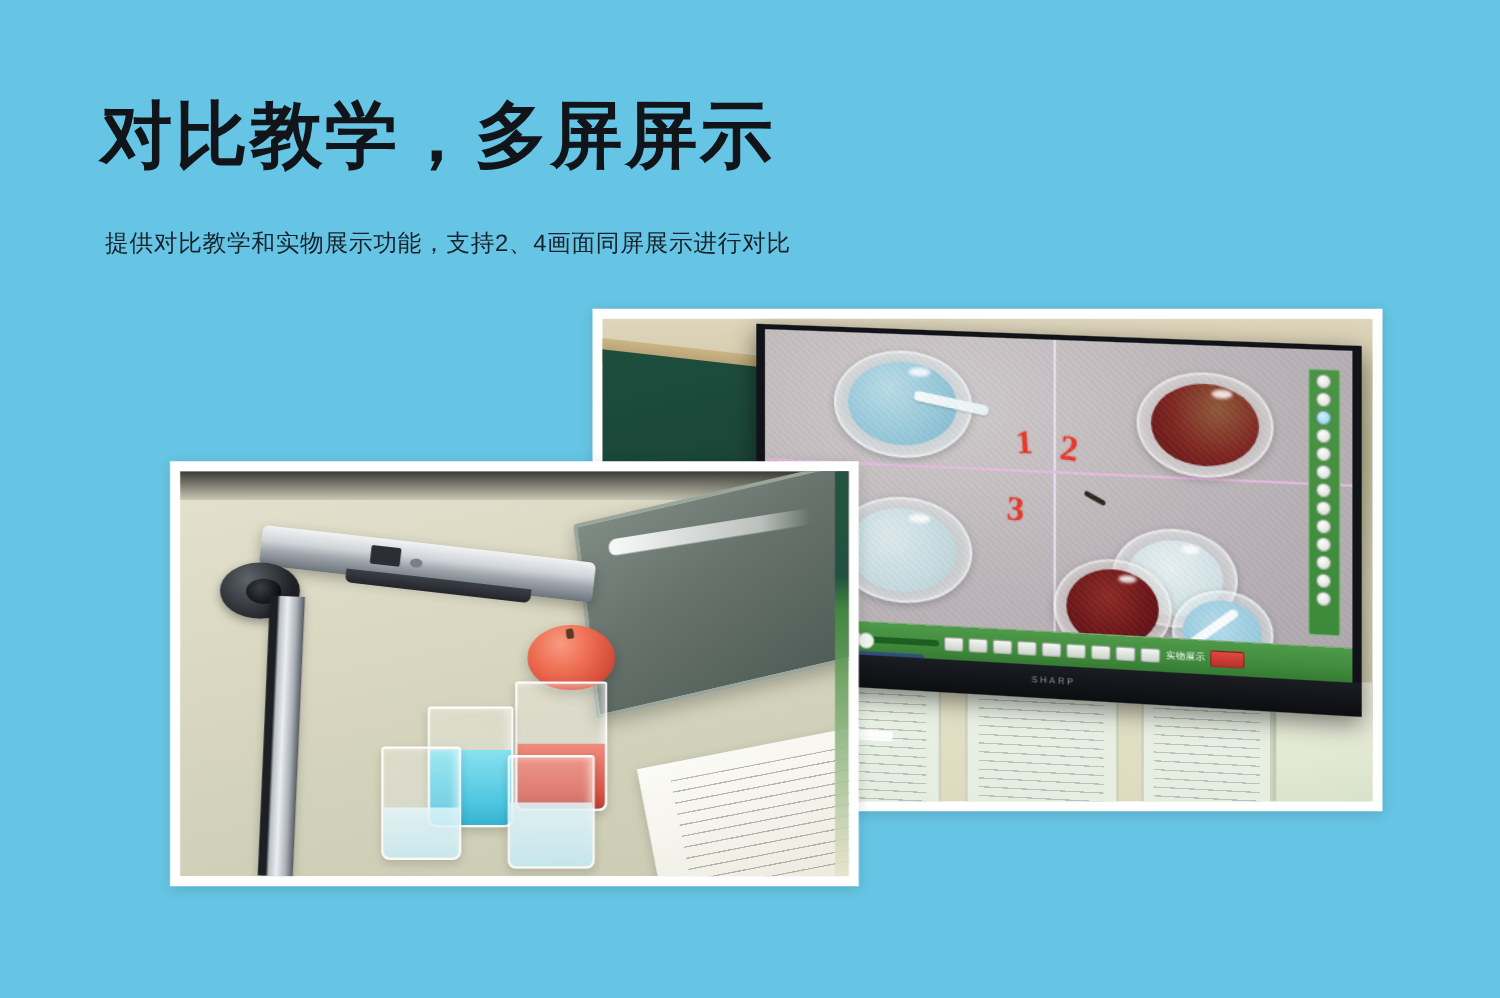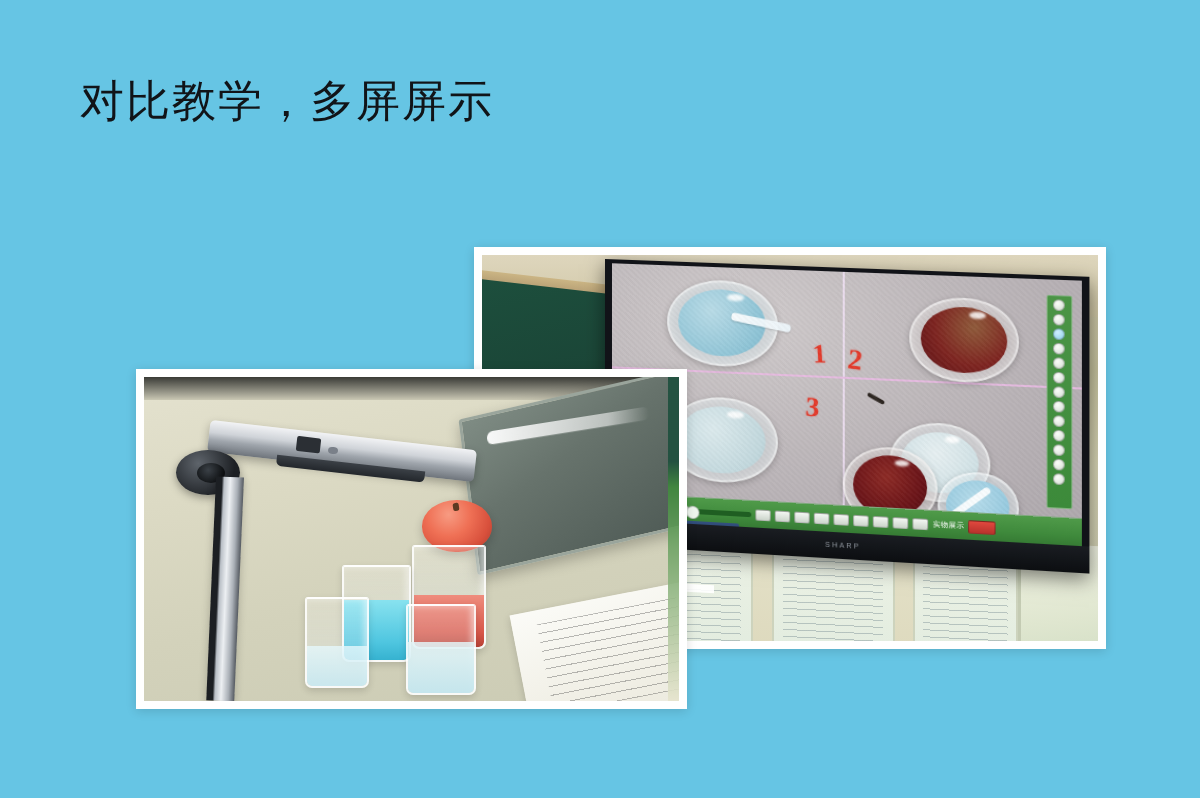--- a/index.html
+++ b/index.html
@@ -21,22 +21,22 @@
     position: absolute;
     inset: 0;
     background: #66c5e4;
   }
 
   
   .headline {
     position: absolute;
     left: 80px;
     top: 76px;
-    font-size: 44px;
-    font-weight: 400;
+    font-size: 58px;
+    font-weight: 700;
     letter-spacing: 2px;
     color: #111418;
     line-height: 1.15;
     white-space: nowrap;
   }
 
   .subhead {
     position: absolute;
     left: 84px;
     top: 182px;
@@ -437,20 +437,21 @@
     opacity: .9;
   }
 </style>
 </head>
 <body>
 
 <div class="banner">
 
   <h1 class="headline">对比教学，多屏屏示</h1>
 
+  <p class="subhead">提供对比教学和实物展示功能，支持2、4画面同屏展示进行对比</p>
 
   <div class="photo-frame right">
     <div class="photo">
       <div class="classroom">
 
         <div class="cr-ceiling"></div>
         <div class="cr-board-frame"></div>
         <div class="cr-board"></div>
 
         <div class="cr-lower">

